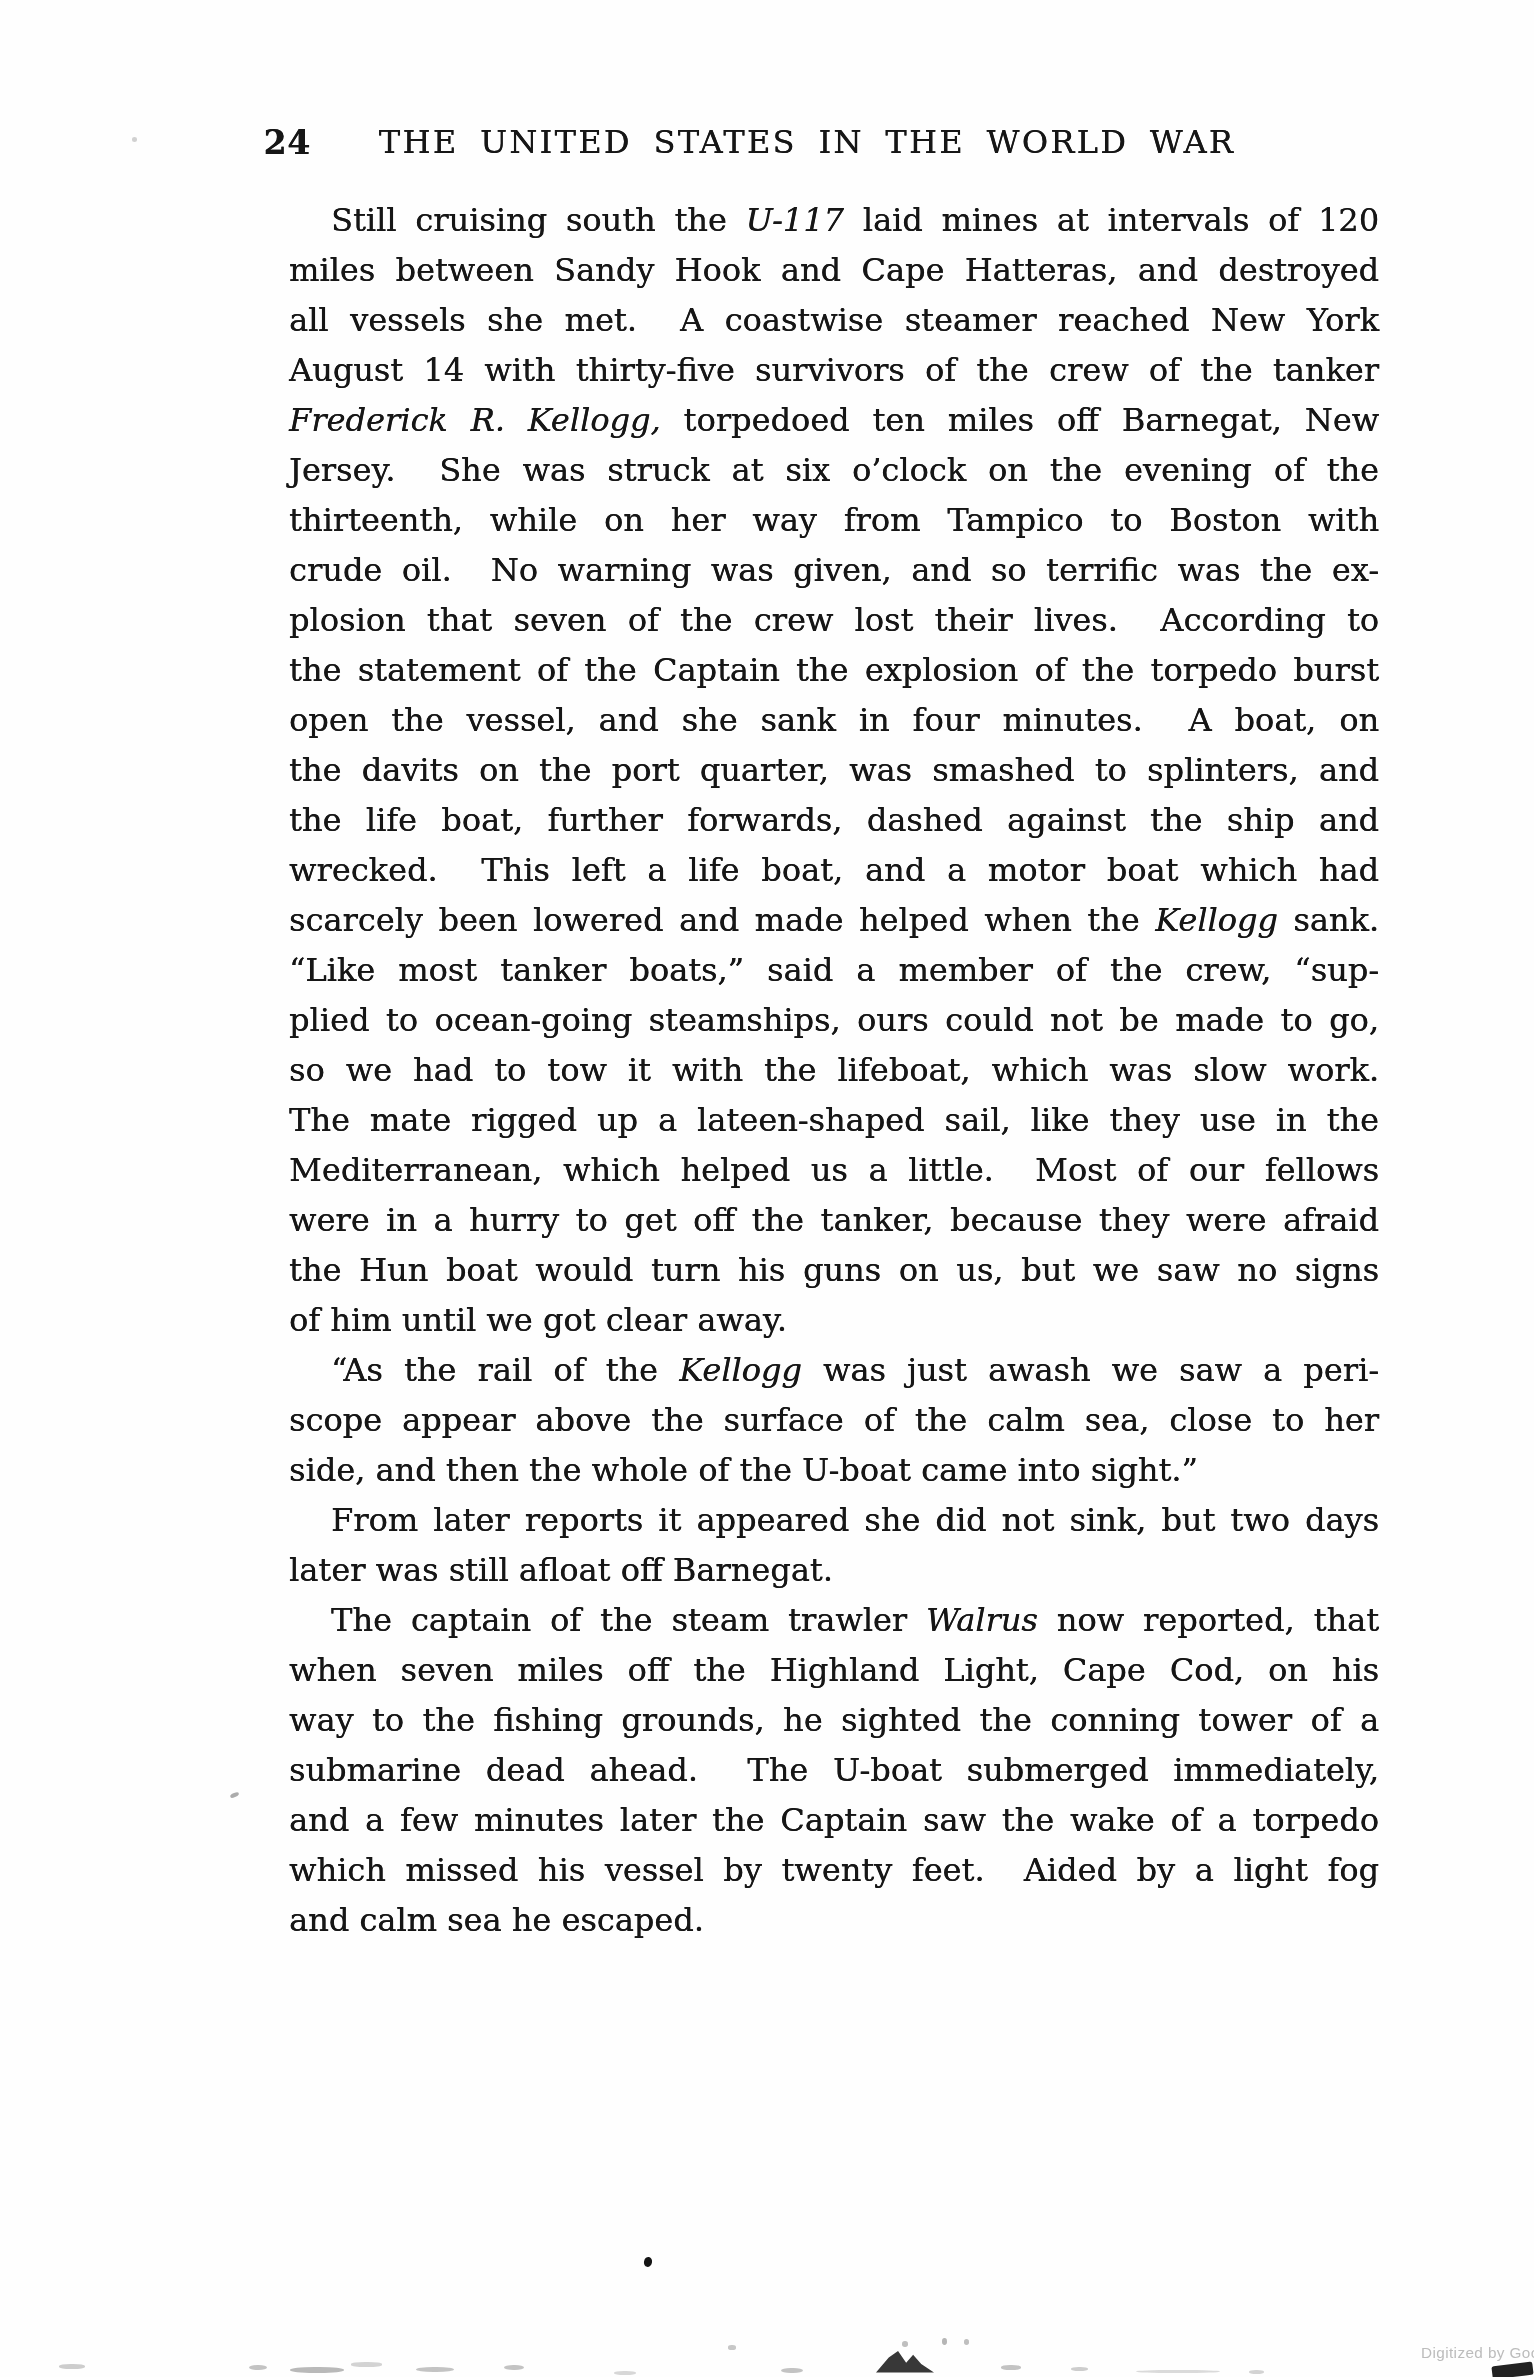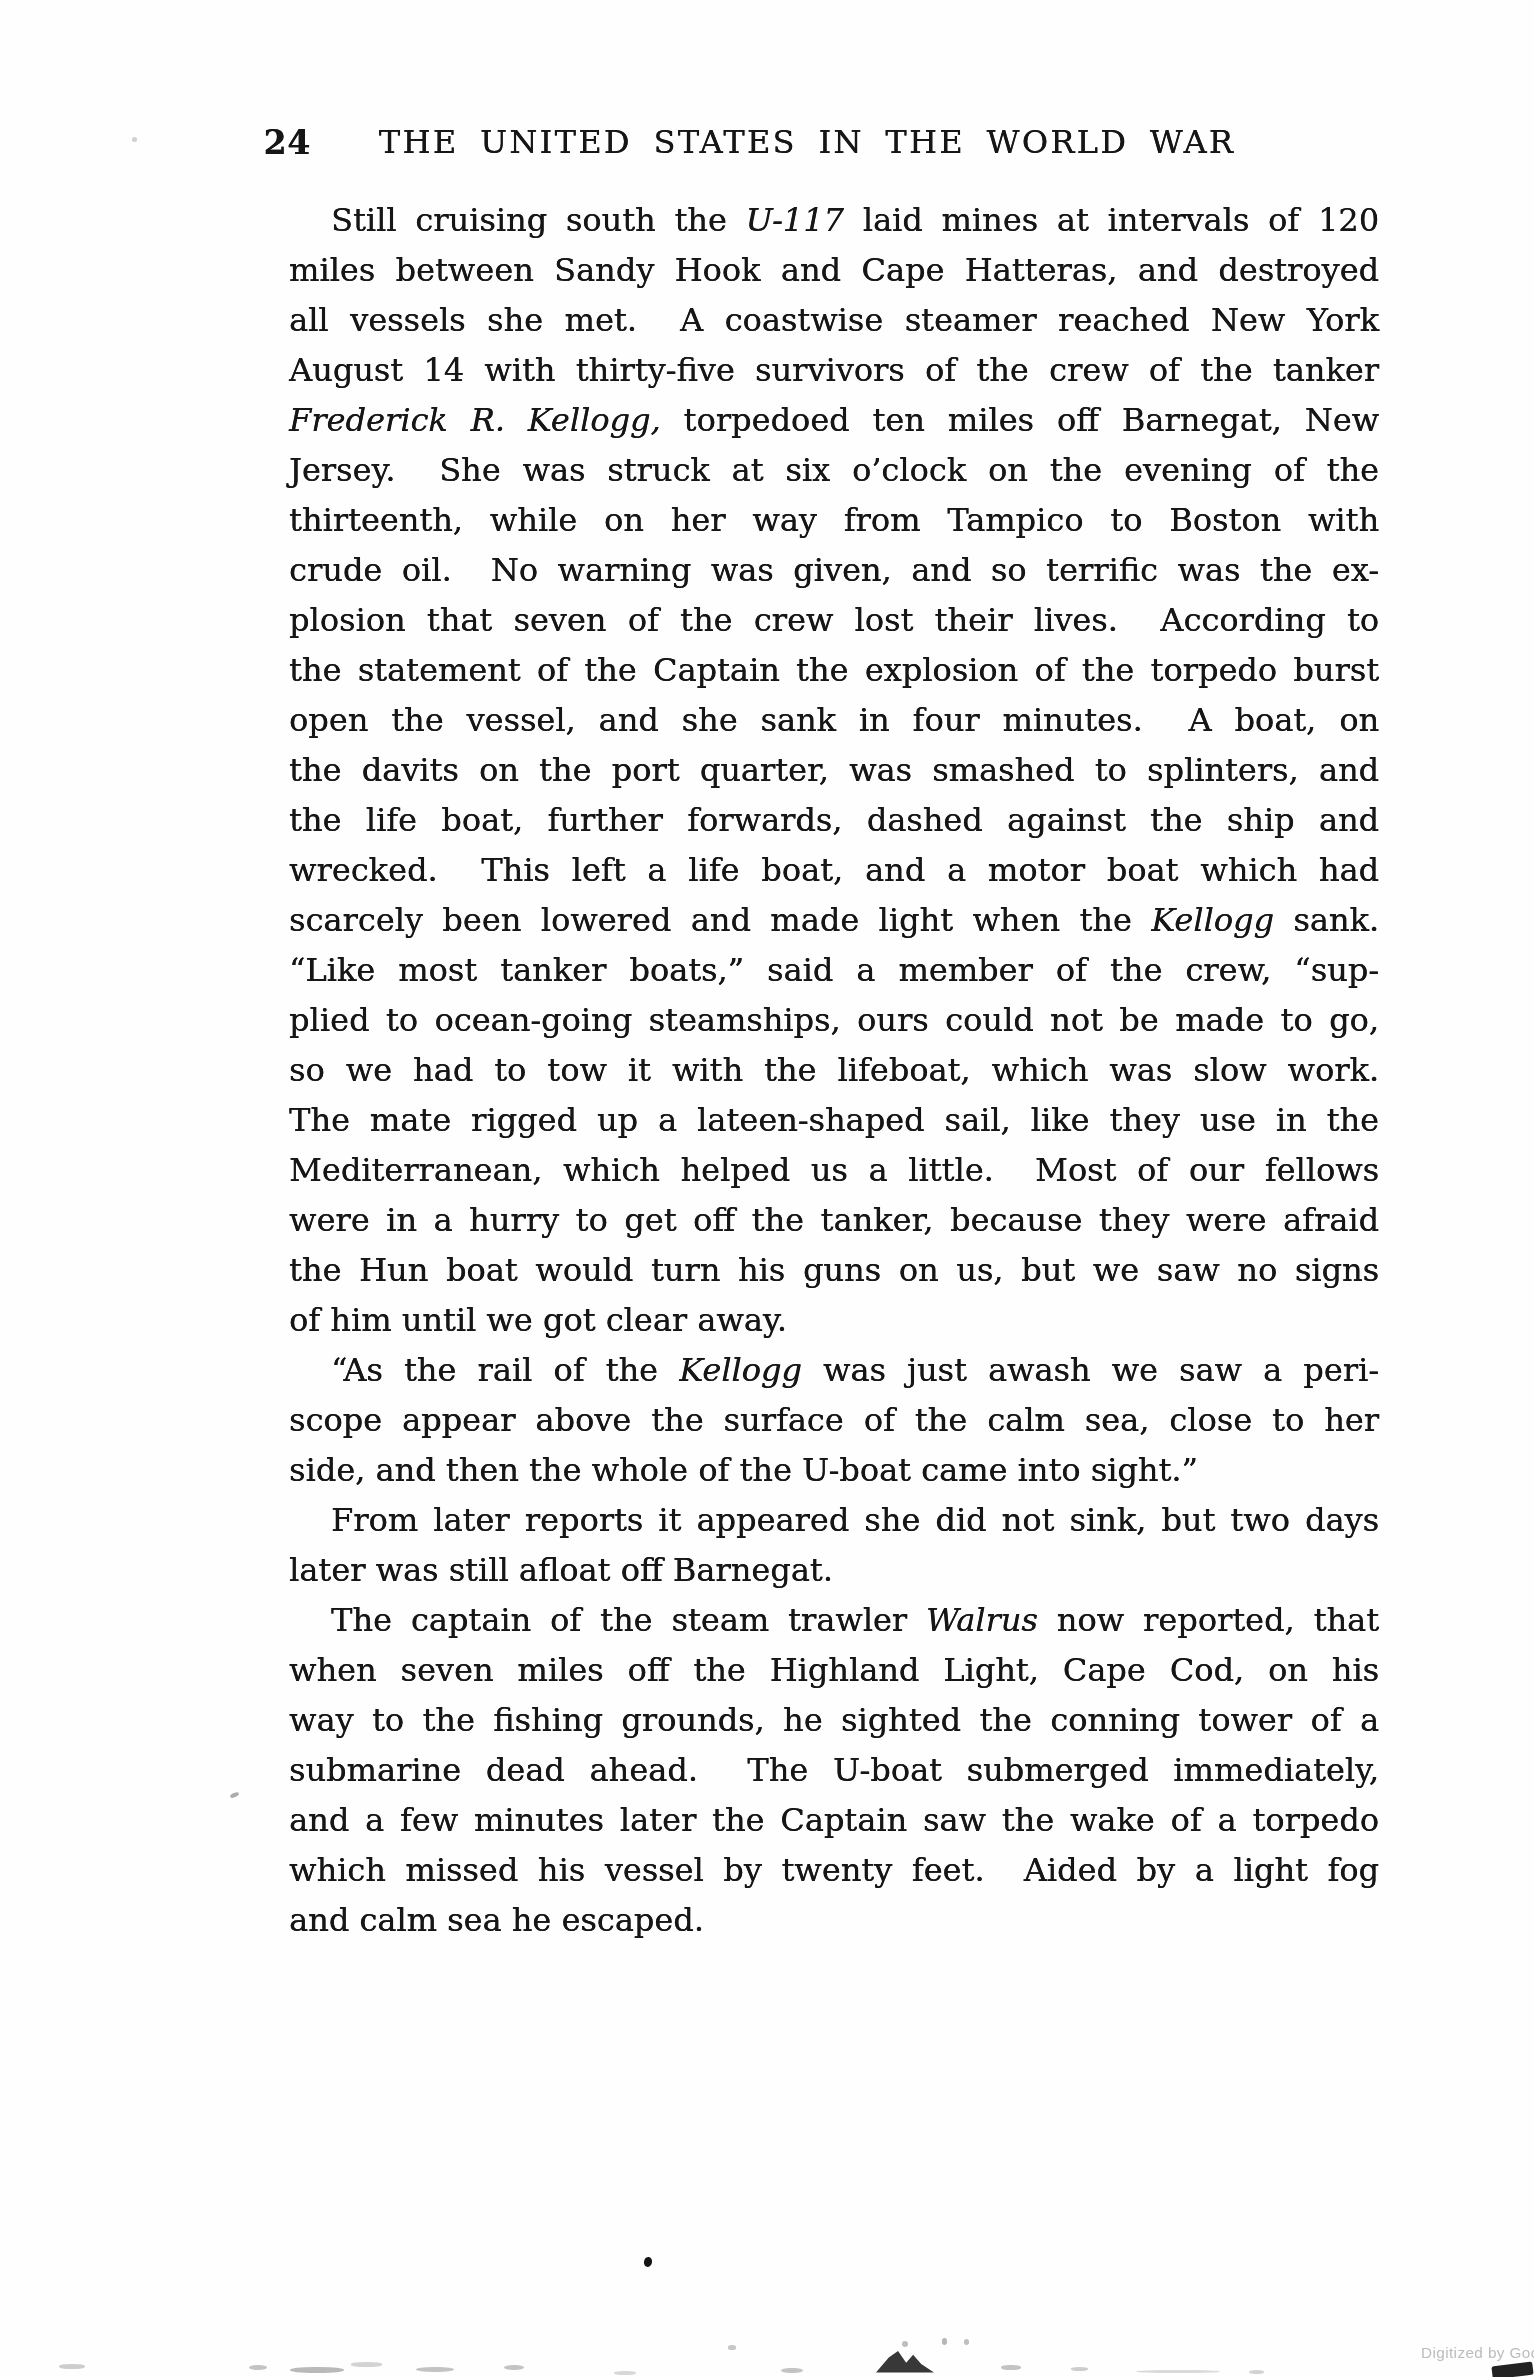--- a/index.html
+++ b/index.html
@@ -118,21 +118,21 @@
       <div class="line"><span class="it">Frederick R. Kellogg,</span><span> torpedoed ten miles off Barnegat, New</span></div>
       <div class="line"><span>Jersey.&nbsp; She was struck at six o’clock on the evening of the</span></div>
       <div class="line"><span>thirteenth, while on her way from Tampico to Boston with</span></div>
       <div class="line"><span>crude oil.&nbsp; No warning was given, and so terrific was the ex-</span></div>
       <div class="line"><span>plosion that seven of the crew lost their lives.&nbsp; According to</span></div>
       <div class="line"><span>the statement of the Captain the explosion of the torpedo burst</span></div>
       <div class="line"><span>open the vessel, and she sank in four minutes.&nbsp; A boat, on</span></div>
       <div class="line"><span>the davits on the port quarter, was smashed to splinters, and</span></div>
       <div class="line"><span>the life boat, further forwards, dashed against the ship and</span></div>
       <div class="line"><span>wrecked.&nbsp; This left a life boat, and a motor boat which had</span></div>
-      <div class="line"><span>scarcely been lowered and made light when the </span><span class="it">Kellogg</span><span> sank.</span></div>
+      <div class="line"><span>scarcely been lowered and made helped when the </span><span class="it">Kellogg</span><span> sank.</span></div>
       <div class="line"><span>“Like most tanker boats,” said a member of the crew, “sup-</span></div>
       <div class="line"><span>plied to ocean-going steamships, ours could not be made to go,</span></div>
       <div class="line"><span>so we had to tow it with the lifeboat, which was slow work.</span></div>
       <div class="line"><span>The mate rigged up a lateen-shaped sail, like they use in the</span></div>
       <div class="line"><span>Mediterranean, which helped us a little.&nbsp; Most of our fellows</span></div>
       <div class="line"><span>were in a hurry to get off the tanker, because they were afraid</span></div>
       <div class="line"><span>the Hun boat would turn his guns on us, but we saw no signs</span></div>
       <div class="line end"><span>of him until we got clear away.</span></div>
       <div class="line indent"><span>“As the rail of the </span><span class="it">Kellogg</span><span> was just awash we saw a peri-</span></div>
       <div class="line"><span>scope appear above the surface of the calm sea, close to her</span></div>

